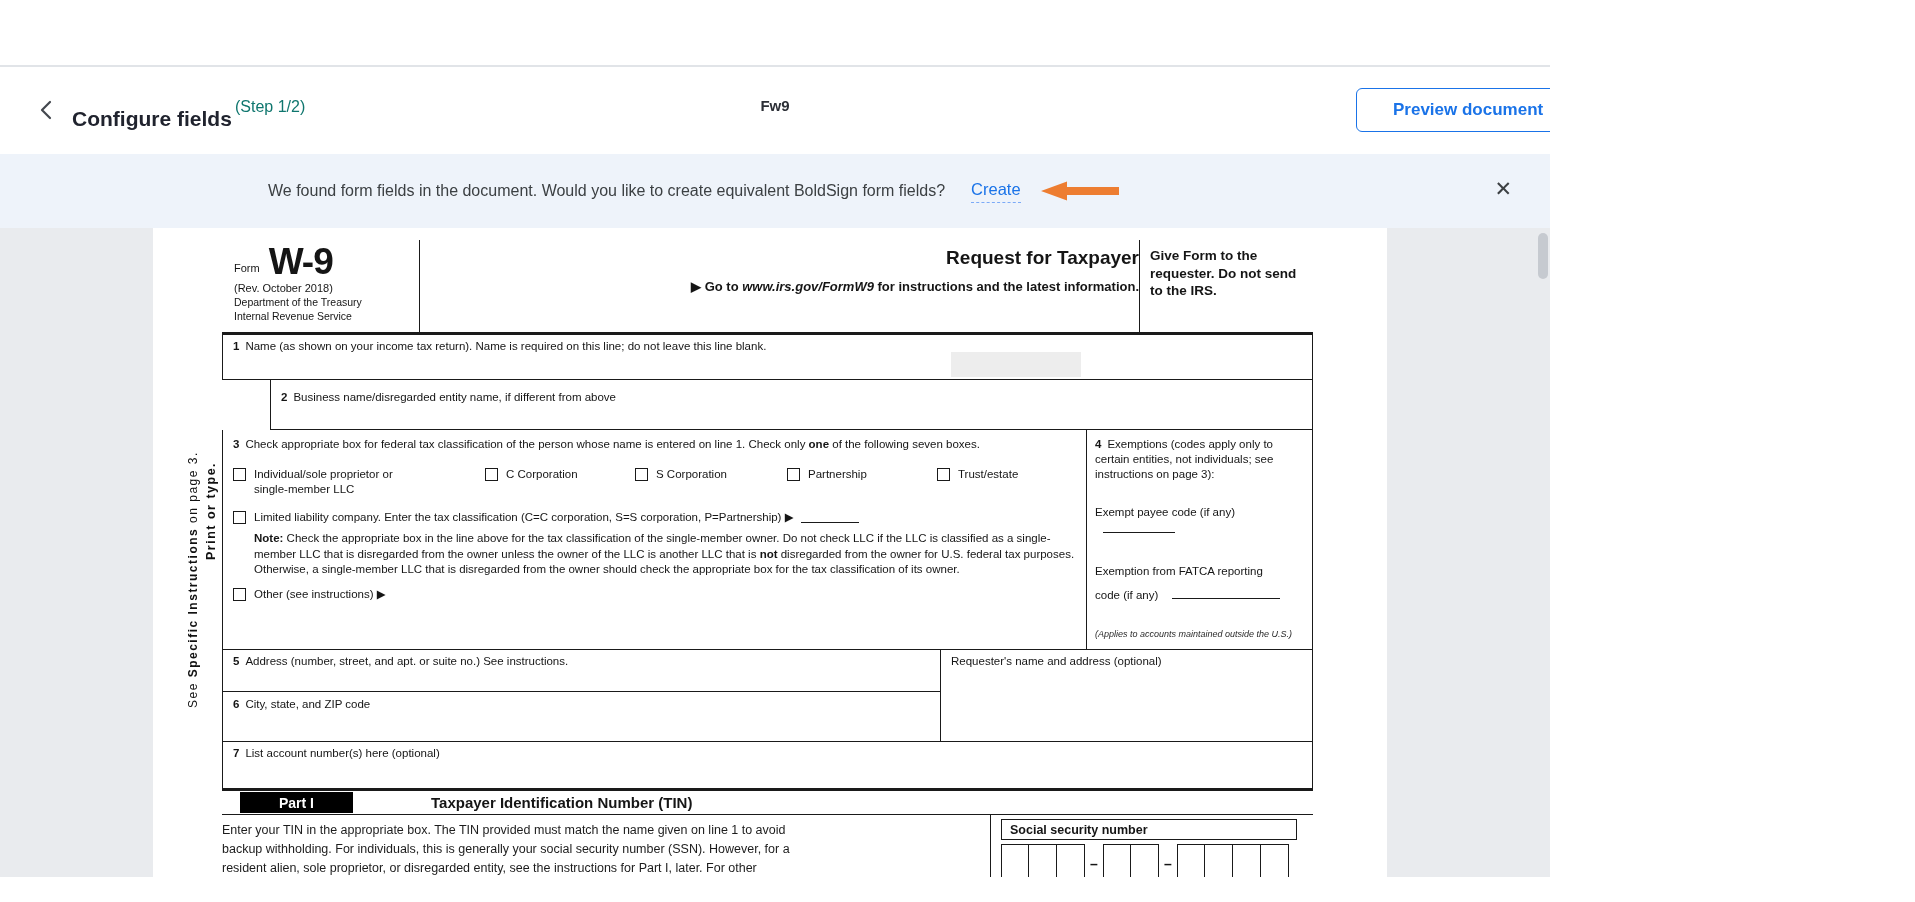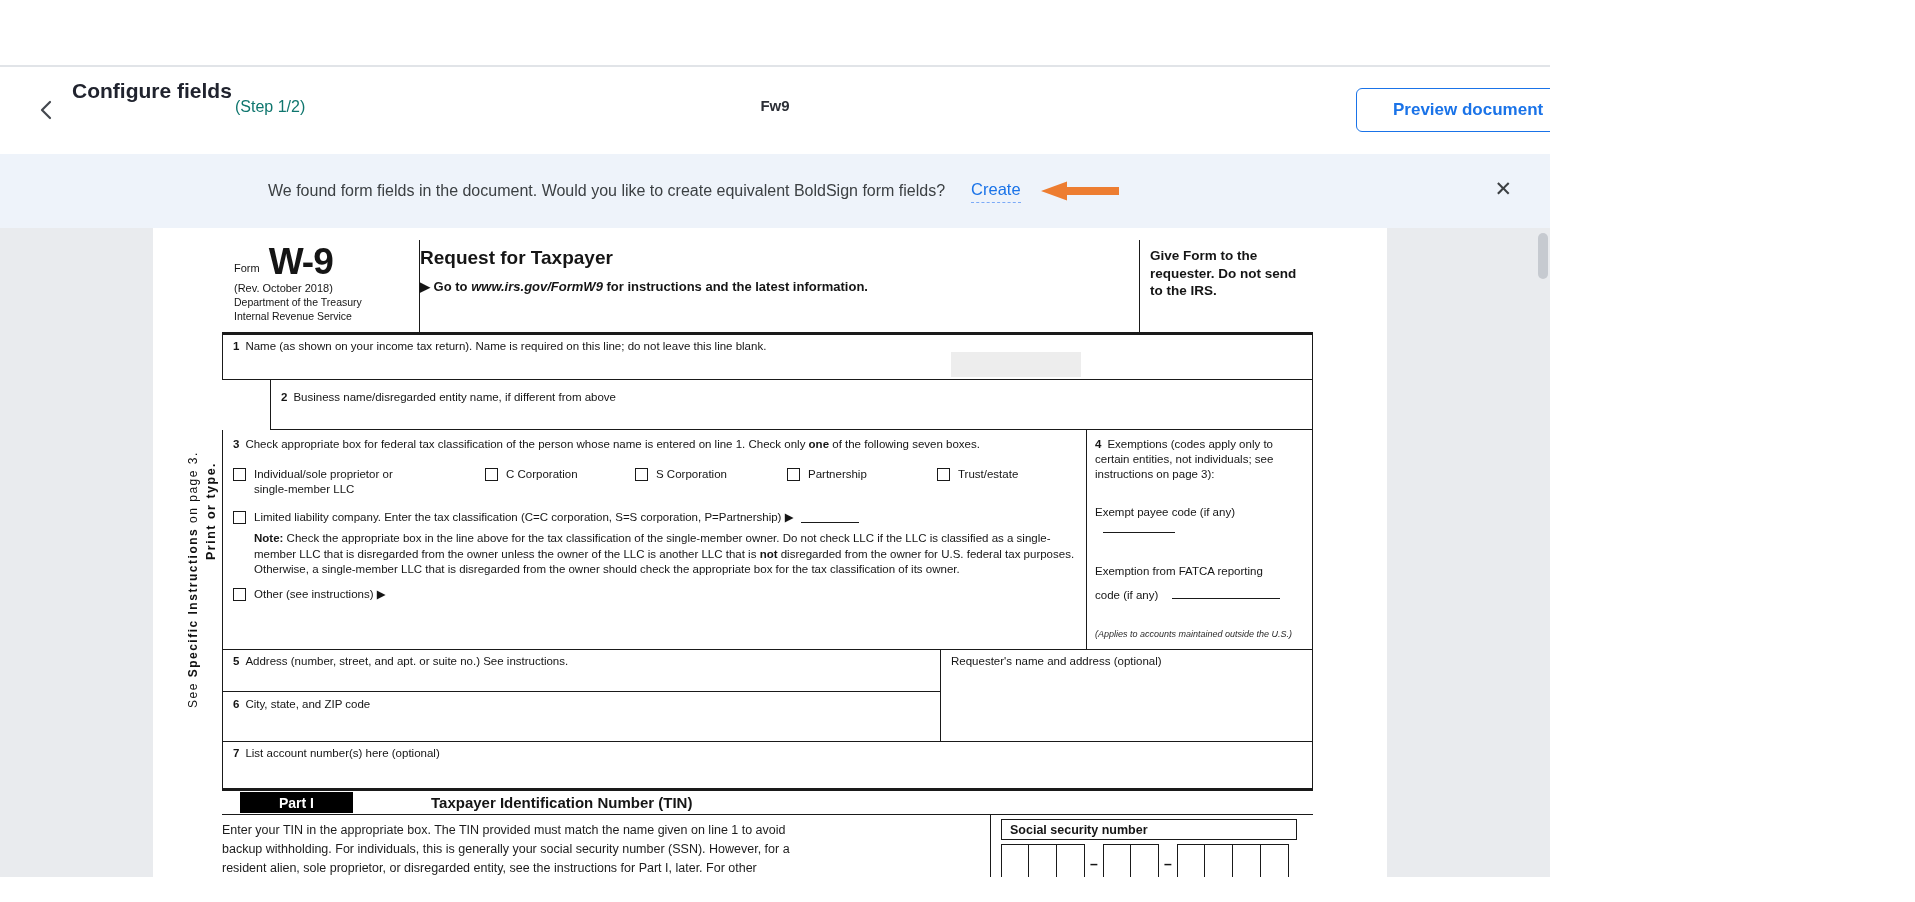--- a/index.html
+++ b/index.html
@@ -5,21 +5,21 @@
   * { margin:0; padding:0; box-sizing:border-box; }
   html,body { width:1915px; height:902px; background:#ffffff; font-family:"Liberation Sans", sans-serif; }
   .app { position:absolute; top:0; left:0; width:1550px; height:877px; background:#fff; overflow:hidden; }
 
   
   .topstrip { height:67px; background:#fff; border-bottom:2px solid #e1e4e8; }
 
   
   .hdrbar { position:relative; height:87px; background:#fff; }
   .backbtn { position:absolute; left:34px; top:30px; width:26px; height:26px; cursor:pointer; }
-  .hdr-title { position:absolute; left:72px; top:12px; font-size:21px; font-weight:bold; color:#20232e; }
+  .hdr-title { position:absolute; left:72px; top:40px; font-size:21px; font-weight:bold; color:#20232e; }
   .hdr-step { position:absolute; left:235px; top:31px; font-size:16px; color:#0f766e; }
   .hdr-doc { position:absolute; left:0; top:30px; width:100%; text-align:center; font-size:15px; color:#2c2f36; font-weight:bold; }
   .preview-btn { position:absolute; left:1356px; top:21px; width:310px; height:44px; background:#fff;
     border:1px solid #1a73e8; border-radius:6px; color:#1a73e8; font-weight:bold; font-size:17px;
     display:flex; align-items:center; padding-left:36px; cursor:pointer; white-space:nowrap; }
 
   
   .banner { position:relative; height:74px; background:#eef3fa; display:flex; align-items:center; }
   .banner-inner { display:flex; align-items:center; margin-left:268px;justify-content:space-between; }
   .banner-msg { font-size:16px; color:#3c4043; }
@@ -35,21 +35,21 @@
 
   
   .w9 { position:absolute; left:69px; top:12px; width:1091px; color:#151515; }
   .hdr-row { display:flex; height:95px; border-bottom:3px solid #1a1a1a; }
   .hdr-c1 { width:198px; border-right:1.5px solid #1a1a1a; padding:4px 6px 0 12px; }
   .formline { display:flex; align-items:flex-end; }
   .formword { font-size:11px; margin-right:9px; padding-bottom:5px; }
   .formnum { font-size:37px; font-weight:bold; letter-spacing:-1px; line-height:0.95; }
   .rev { font-size:11px; margin-top:3px; }
   .dept { font-size:10.5px; margin-top:2px; }
-  .hdr-c2 { flex:1; border-right:1.5px solid #1a1a1a; text-align:left; padding-top:6px; }
+  .hdr-c2 { flex:1; border-right:1.5px solid #1a1a1a; text-align:right; padding-top:6px; }
   .t1 { font-size:19px; font-weight:bold; line-height:1.25; }
   .goto { font-size:13px; font-weight:bold; margin-top:9px; }
   .goto i { font-style:italic; }
   .hdr-c3 { width:173px; padding:7px 8px 0 10px; font-weight:bold; font-size:13.5px; line-height:1.3; }
 
   .frow { border-left:1.5px solid #1a1a1a; border-right:1.5px solid #1a1a1a; border-bottom:1.5px solid #1a1a1a;
     font-size:11.5px; position:relative; }
   .row1 { height:45px; padding:5px 0 0 10px; }
   .row2 { height:50px; padding:11px 16px 0 10px;margin-left:48px; }
   .num { font-weight:bold; margin-right:6px; }

